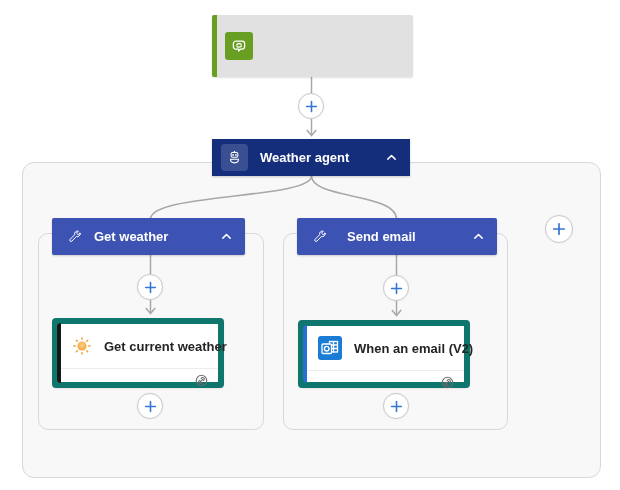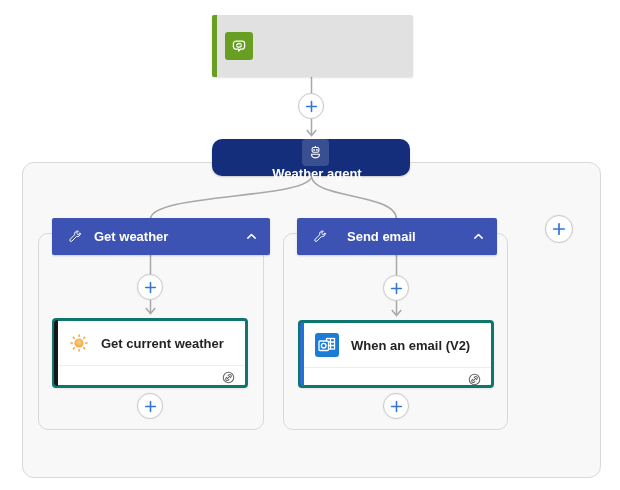--- a/index.html
+++ b/index.html
@@ -30,41 +30,41 @@
   .trigger .t-icon{
     width:28px;height:28px;background:#689f23;border-radius:3px;margin-left:13px;
     display:flex;align-items:center;justify-content:center;flex:0 0 auto;
   }
   .trigger .t-label{
     margin-left:11px;margin-right:8px;font-size:13.5px;font-weight:700;color:#2b2b2b;line-height:21px;
   }
   
   .agent{
     position:absolute;left:212px;top:139px;width:198px;height:37px;background:#152e7c;
-    border-radius:10px;display:flex;align-items:center;z-index:3;box-sizing:border-box;
-    box-shadow:0 1px 2px rgba(0,0,0,0.2);cursor:pointer;flex-direction:column;
+    border-radius:0;display:flex;align-items:center;z-index:3;box-sizing:border-box;
+    box-shadow:0 1px 2px rgba(0,0,0,0.2);cursor:pointer;
   }
   .agent .a-icon{
     width:27px;height:27px;border-radius:4px;background:rgba(255,255,255,0.16);
     margin-left:9px;display:flex;align-items:center;justify-content:center;flex:0 0 auto;
   }
   .agent .a-label{margin-left:12px;color:#ffffff;font-size:13px;font-weight:700;flex:1 1 auto;}
   
   .branch-header{
     position:absolute;height:37px;background:#3c53b4;border-radius:2px;display:flex;align-items:center;
     z-index:3;box-sizing:border-box;box-shadow:0 1px 2px rgba(0,0,0,0.18);cursor:pointer;
   }
-  .branch-header.h1{left:52px;top:218px;width:218px;}
+  .branch-header.h1{left:52px;top:218px;width:193px;}
   .branch-header.h2{left:297px;top:218px;width:200px;gap:8px;}
   .branch-header .b-icon{margin-left:15px;display:flex;align-items:center;flex:0 0 auto;}
   .branch-header .b-label{margin-left:11px;color:#ffffff;font-size:13px;font-weight:700;flex:1 1 auto;}
   .chev{margin-right:12px;display:flex;align-items:center;flex:0 0 auto;cursor:pointer;}
   
   .card{
-    position:absolute;width:196px;background:#ffffff;border:3px solid #0f766e;border-radius:4px;
+    position:absolute;width:172px;background:#ffffff;border:6px solid #0f766e;border-radius:4px;
     z-index:3;box-sizing:border-box;box-shadow:0 1px 2px rgba(0,0,0,0.08);cursor:pointer;text-align:center;
   }
   .card.c1{left:52px;top:318px;height:70px;}
   .card.c2{left:298px;top:320px;height:68px;}
   .card .cbar{position:absolute;left:-1px;top:-1px;width:4px;height:calc(100% + 2px);border-radius:4px 0 0 4px;}
   .card.c1 .cbar{background:#161616;}
   .card.c2 .cbar{background:#2670d3;}
   .card .c-main{height:44px;display:flex;align-items:center;}
   .card .c-icon{margin-left:13px;display:flex;align-items:center;justify-content:center;flex:0 0 auto;}
   .card .c-label{margin-left:11px;font-size:13px;font-weight:600;color:#242424;white-space:nowrap;}

